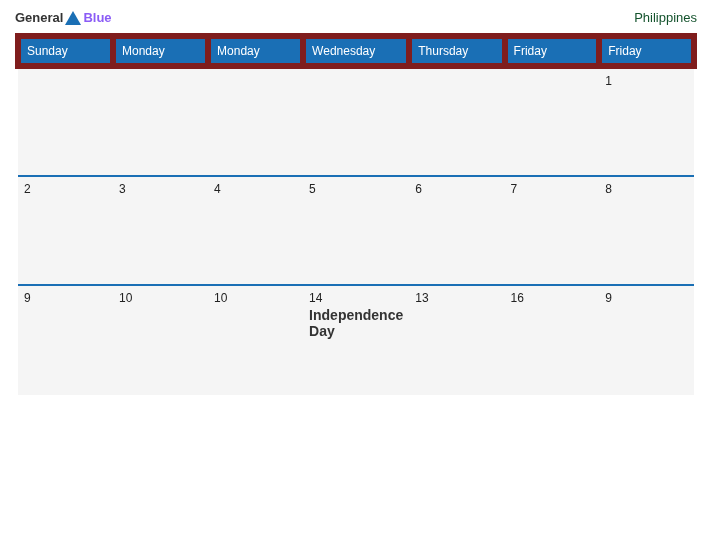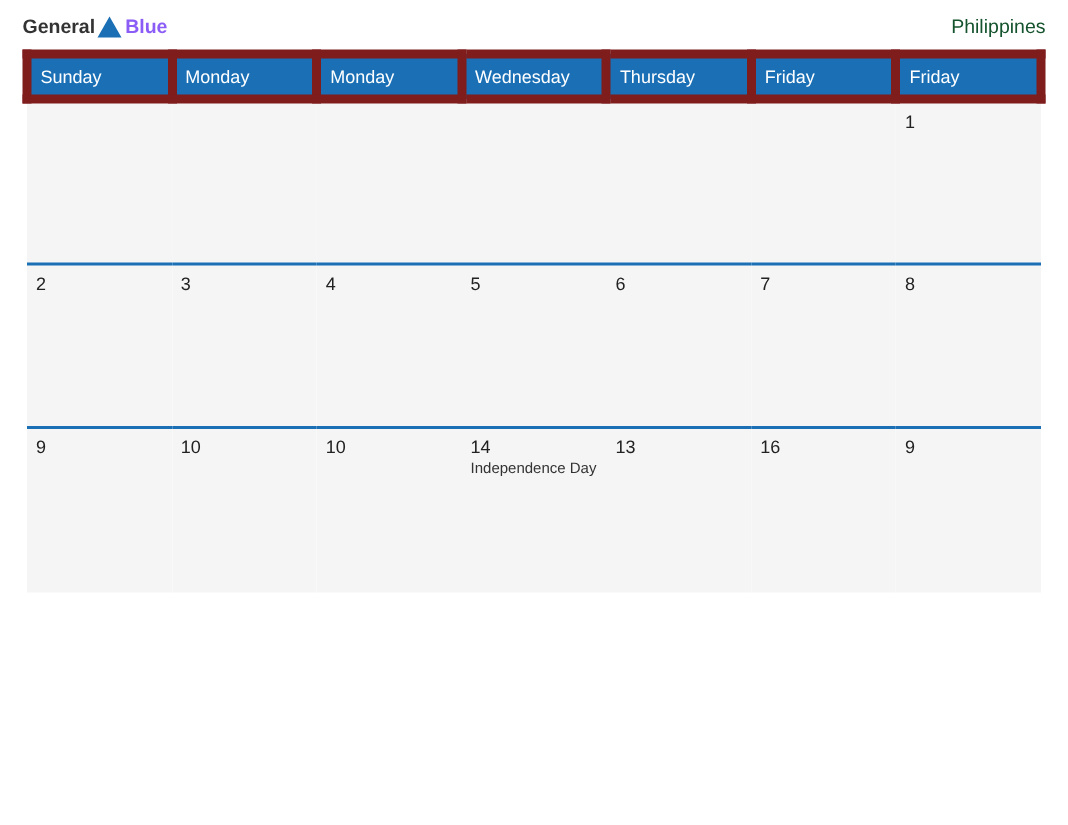--- a/index.html
+++ b/index.html
@@ -94,24 +94,25 @@
       font-size: 12px;
       color: #222;
       width: calc(100% / 7);
     }
     .day-num {
       font-size: 12px;
       color: #222;
       display: block;
     }
     .event-text {
-      font-size: 10px;
+      font-size: 14px;
       color: #333;
       margin-top: 2px;
       display: block;
+      font-weight: bold;
     }
     .empty-cell {
       background: #f5f5f5;
     }
   </style>
 </head>
 <body>
 
 <div class="page">
   <div class="header">

